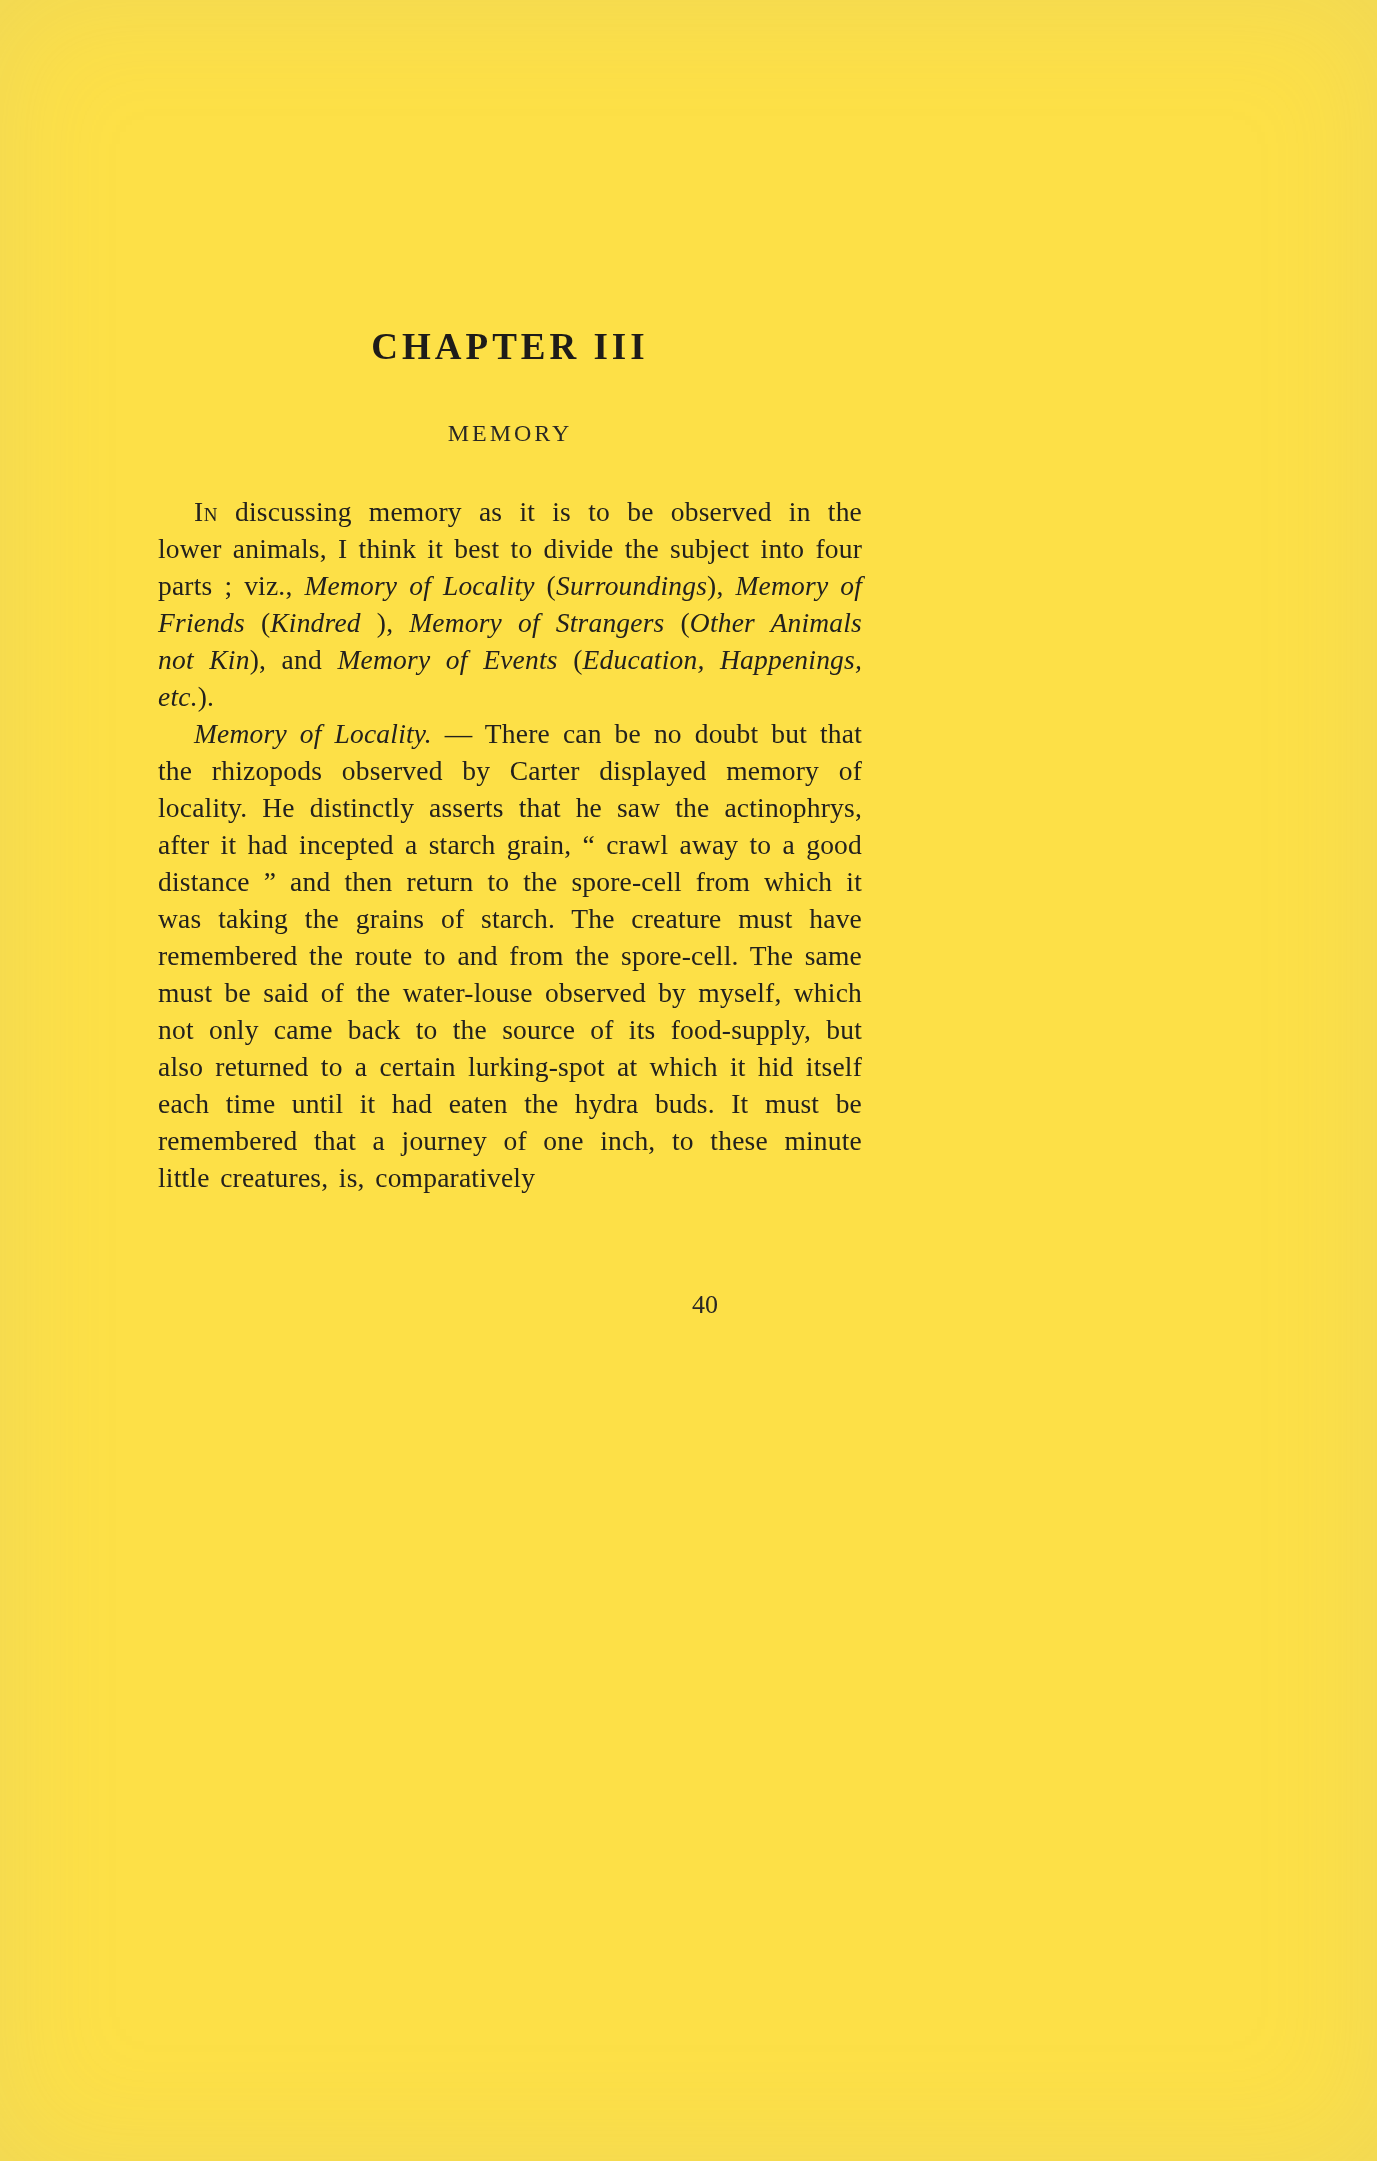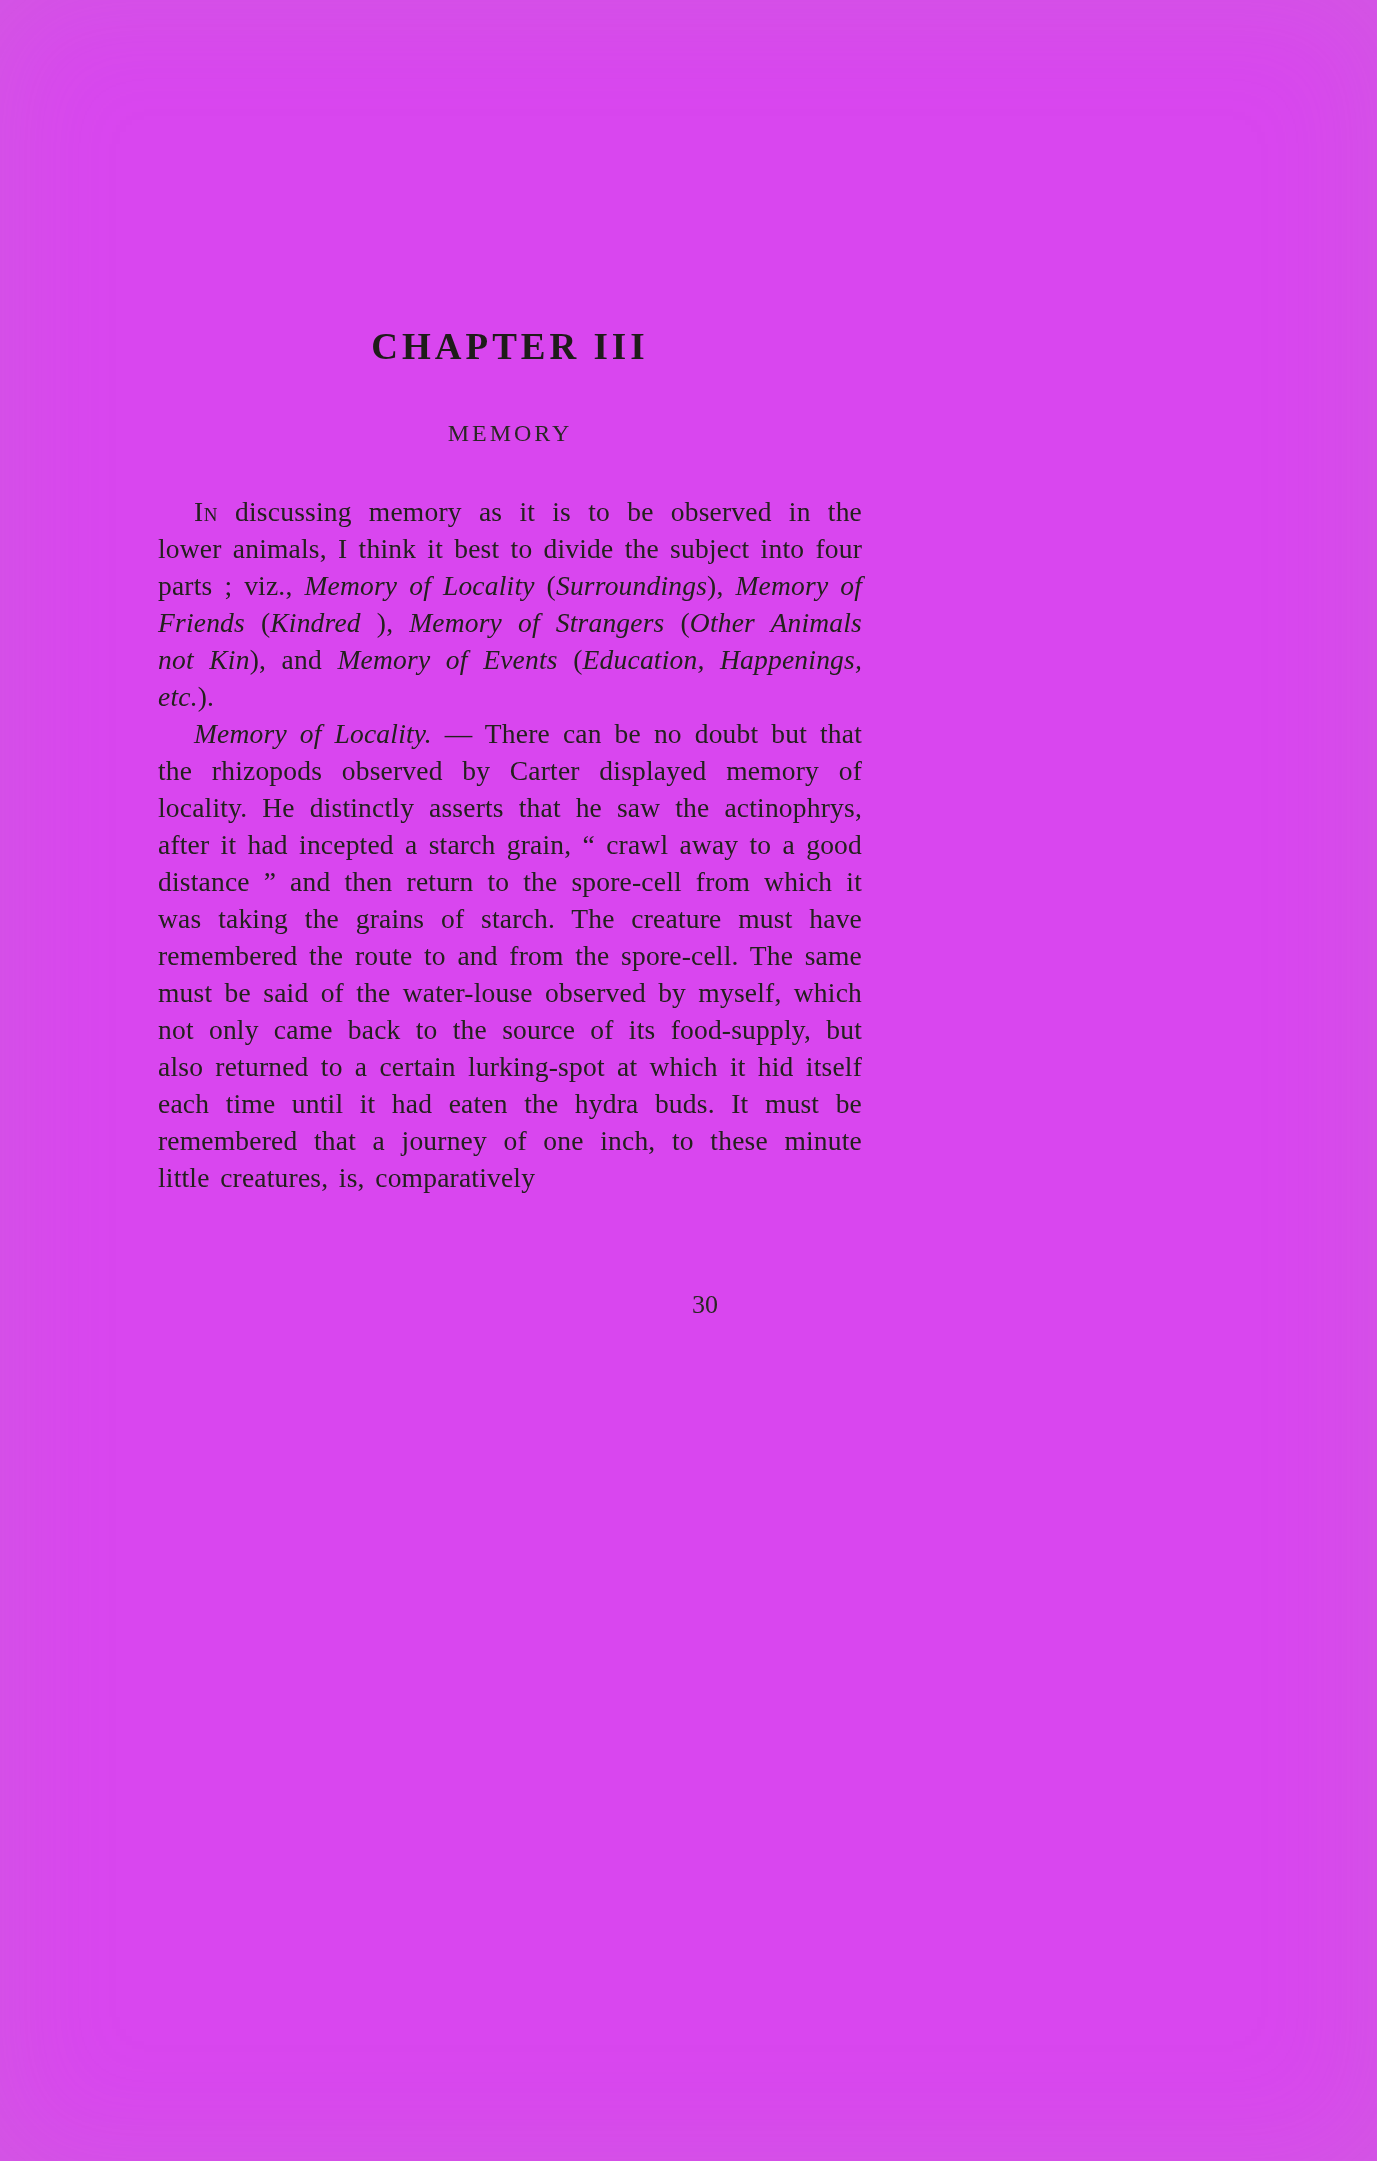--- a/index.html
+++ b/index.html
@@ -5,21 +5,21 @@
   html, body {
     margin: 0;
     padding: 0;
     background: #e9e7e0;
   }
   .page {
     position: relative;
     width: 1377px;
     height: 2161px;
     margin: 0 auto;
-    background: #d946ef;
+    background: #fde047;
     color: #23211d;
     font-family: "Liberation Serif", "DejaVu Serif", serif;
     overflow: hidden;
   }
   
   .page::after {
     content: "";
     position: absolute;
     inset: 0;
     pointer-events: none;
@@ -76,14 +76,14 @@
 
 <div class="page">
   <div class="content">
     <h1 class="chapter-heading">CHAPTER III</h1>
     <h2 class="section-heading">MEMORY</h2>
     <div class="body-text">
         <p><span class="sc">In</span><span> discussing memory as it is to be observed in the lower animals, I think it best to divide the subject into four parts ; viz., </span><span class="it">Memory of Locality</span><span> (</span><span class="it">Surroundings</span><span>), </span><span class="it">Memory of Friends</span><span> (</span><span class="it">Kindred</span><span> ), </span><span class="it">Memory of Strangers</span><span> (</span><span class="it">Other Animals not Kin</span><span>), and </span><span class="it">Memory of Events</span><span> (</span><span class="it">Education, Happenings, etc.</span><span>).</span></p>
         <p><span class="it">Memory of Locality.</span><span> — There can be no doubt but that the rhizopods observed by Carter displayed memory of locality. He distinctly asserts that he saw the actinophrys, after it had incepted a starch grain, “ crawl away to a good distance ” and then return to the spore-cell from which it was taking the grains of starch. The creature must have remembered the route to and from the spore-cell. The same must be said of the water-louse observed by myself, which not only came back to the source of its food-supply, but also returned to a certain lurking-spot at which it hid itself each time until it had eaten the hydra buds. It must be remembered that a journey of one inch, to these minute little creatures, is, comparatively</span></p>
       </div>
   </div>
-  <div class="folio">30</div>
+  <div class="folio">40</div>
 </div>
 
 </body></html>

